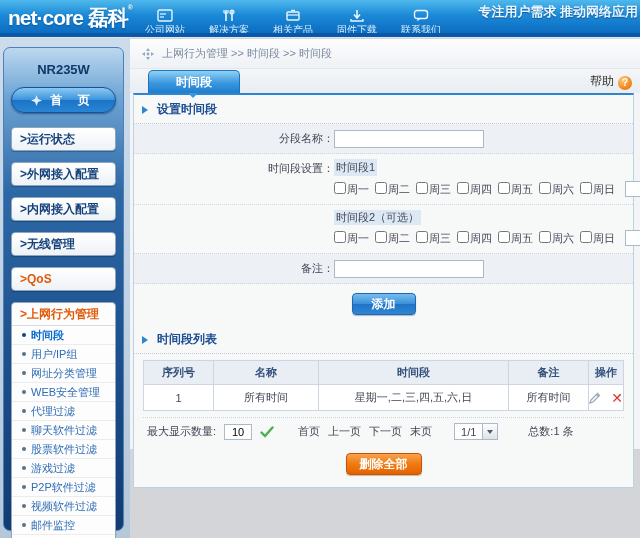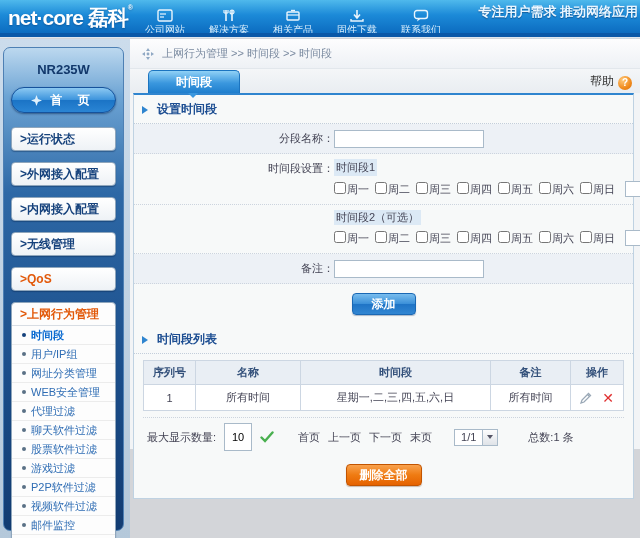--- a/index.html
+++ b/index.html
@@ -75,21 +75,21 @@
 
   .tbl-wrap { margin:6px 9px 4px; }
   table { border-collapse:collapse; width:100%; }
   th { background:#e9eef4; border:1px solid #ccd6e2; font-size:11px; color:#33507a; font-weight:bold; height:24px; }
   td { border:1px solid #ccd6e2; background:#fff; text-align:center; height:26px; font-size:11px; color:#445; }
   .op-cell { display:flex; align-items:center; justify-content:center; gap:10px; border:none; height:100%; }
   .x-icon { color:#e03030; font-weight:bold; font-size:14px; line-height:12px; cursor:pointer; }
   .pencil { cursor:pointer; display:inline-flex; }
 
   .pager { display:flex; align-items:center; gap:8px; margin:6px 9px 2px; padding:5px 4px; border-top:1px dotted #ccd4de; color:#445; }
-  .max-in { width:28px; height:28px; border:1px solid #a9bac9; font-size:11px; text-align:center; }
+  .max-in { width:28px; height:16px; border:1px solid #a9bac9; font-size:11px; text-align:center; }
   .pg-link { cursor:pointer; color:#445; }
   .pg-select { display:flex; align-items:center; border:1px solid #a9bac9; background:#fff; height:17px; cursor:pointer; }
   .pg-select .val { padding:0 6px; }
   .pg-select .dd { width:15px; height:15px; background:linear-gradient(180deg,#fdfdfd,#dfe3e8); border-left:1px solid #a9bac9; display:flex; align-items:center; justify-content:center; }
   .dd-tri { width:0; height:0; border:3px solid transparent; border-top:4px solid #556; margin-top:3px; }
   .del-row { display:flex; justify-content:center; padding:6px 0 12px; }
   .del-btn { min-width:76px; height:22px; border:1px solid #c25400; border-radius:4px; color:#fff; font-weight:bold; font-size:12px; cursor:pointer;
              background:linear-gradient(180deg,#f9a24e 0%,#ef7b12 50%,#e express 55%,#e96a00 100%);
              background:linear-gradient(180deg,#f9a24e 0%,#ef7b12 50%,#e56200 100%); box-shadow:0 1px 1px rgba(90,40,0,.3); padding:0 10px; }
 </style>
@@ -331,21 +331,21 @@
 
     <div class="sec-head">
       <span class="tri"></span>
       <span class="sec-title">时间段列表</span>
     </div>
 
     <div class="tbl-wrap">
       <table>
         <thead>
           <tr>
-            <th style="width:52px;">序列号</th>
+            <th style="width:70px;">序列号</th>
             <th style="width:105px;">名称</th>
             <th style="width:190px;">时间段</th>
             <th style="width:80px;">备注</th>
             <th>操作</th>
           </tr>
         </thead>
         <tbody>
           <tr>
             <td>1</td>
             <td>所有时间</td>

